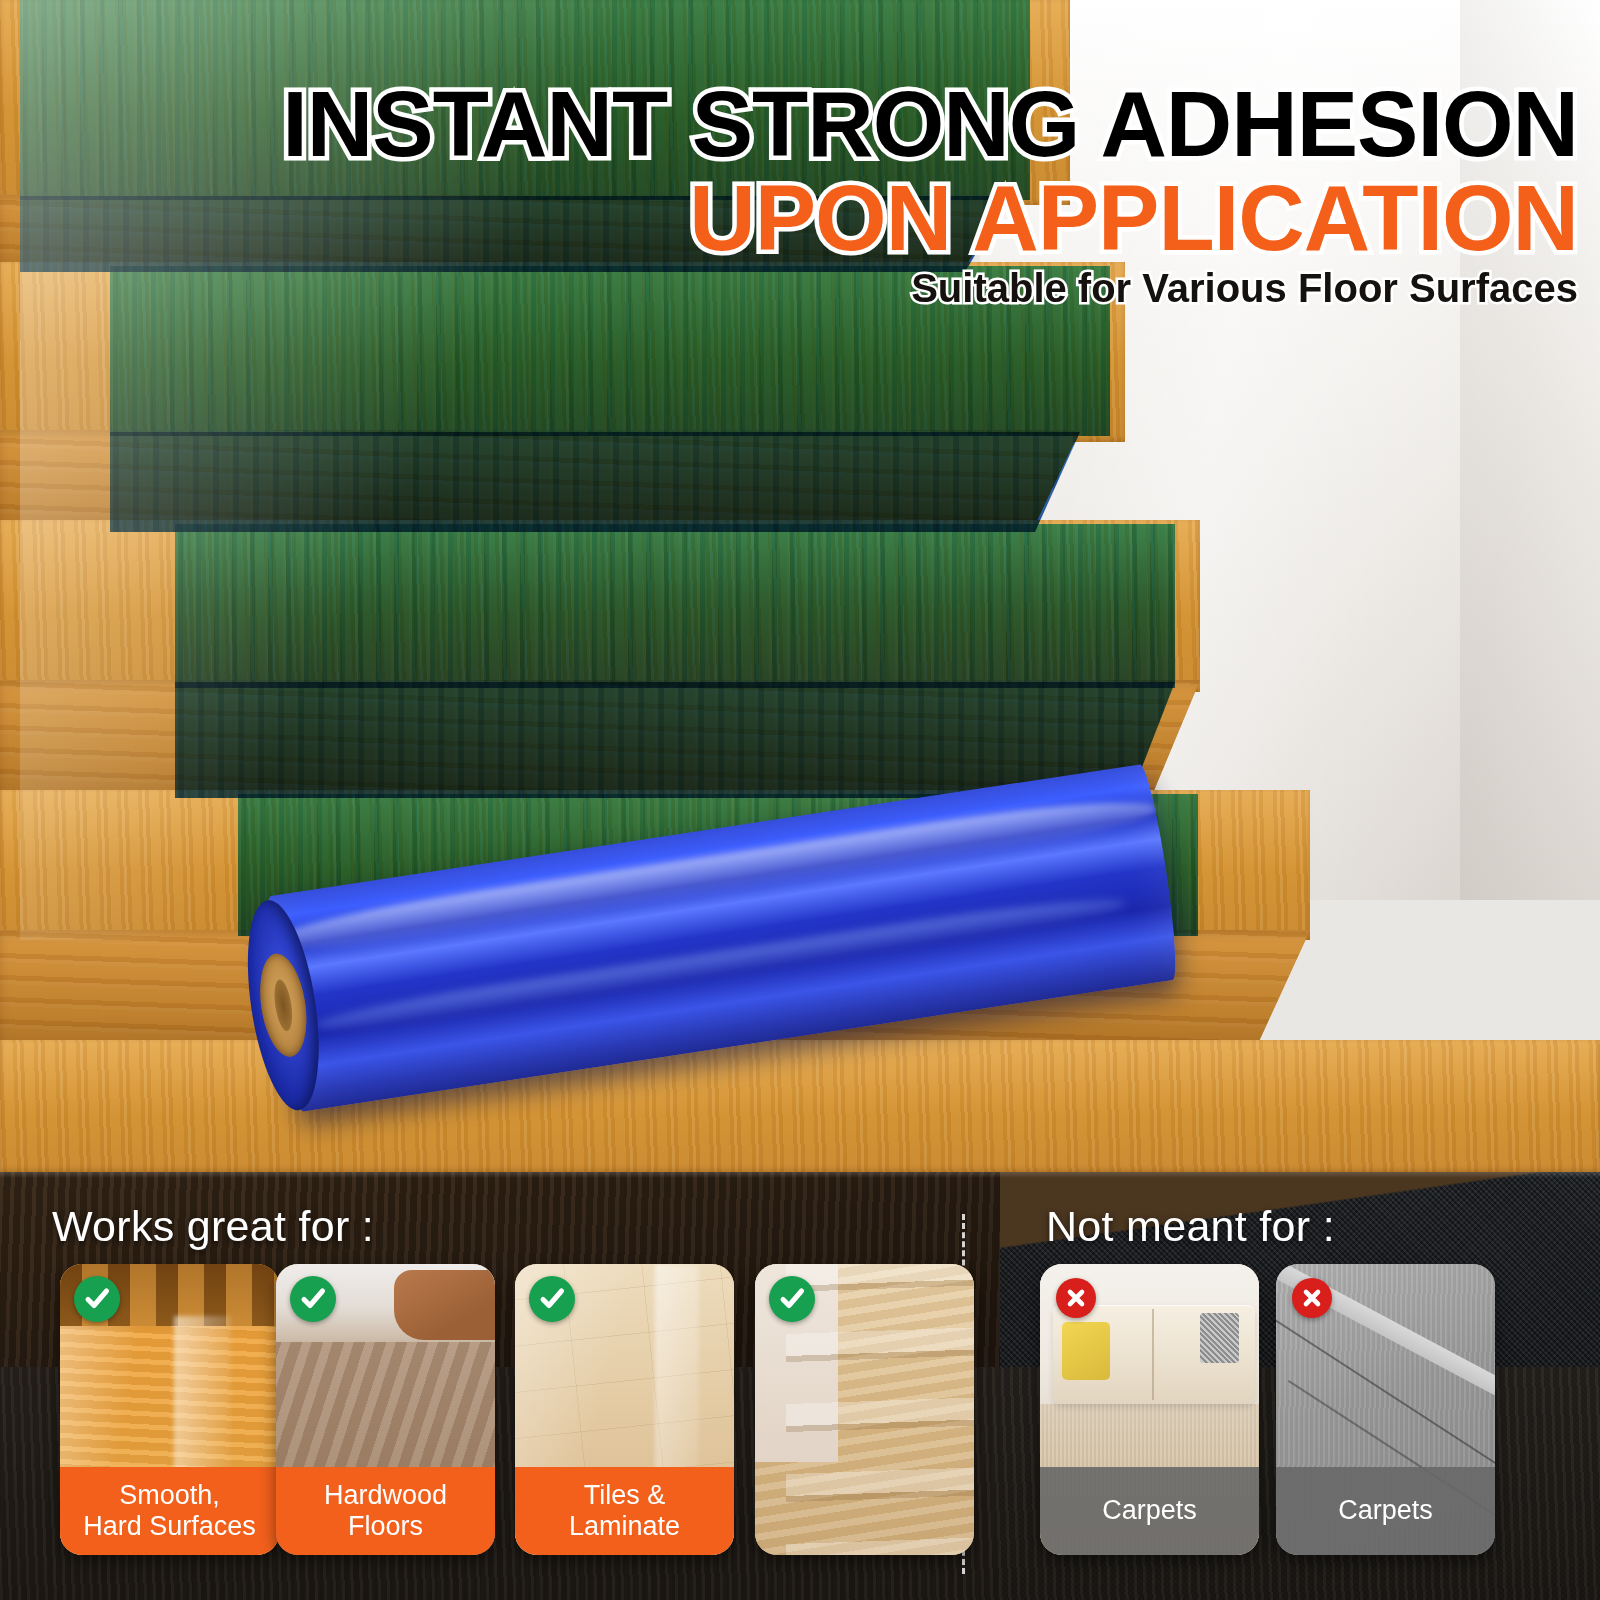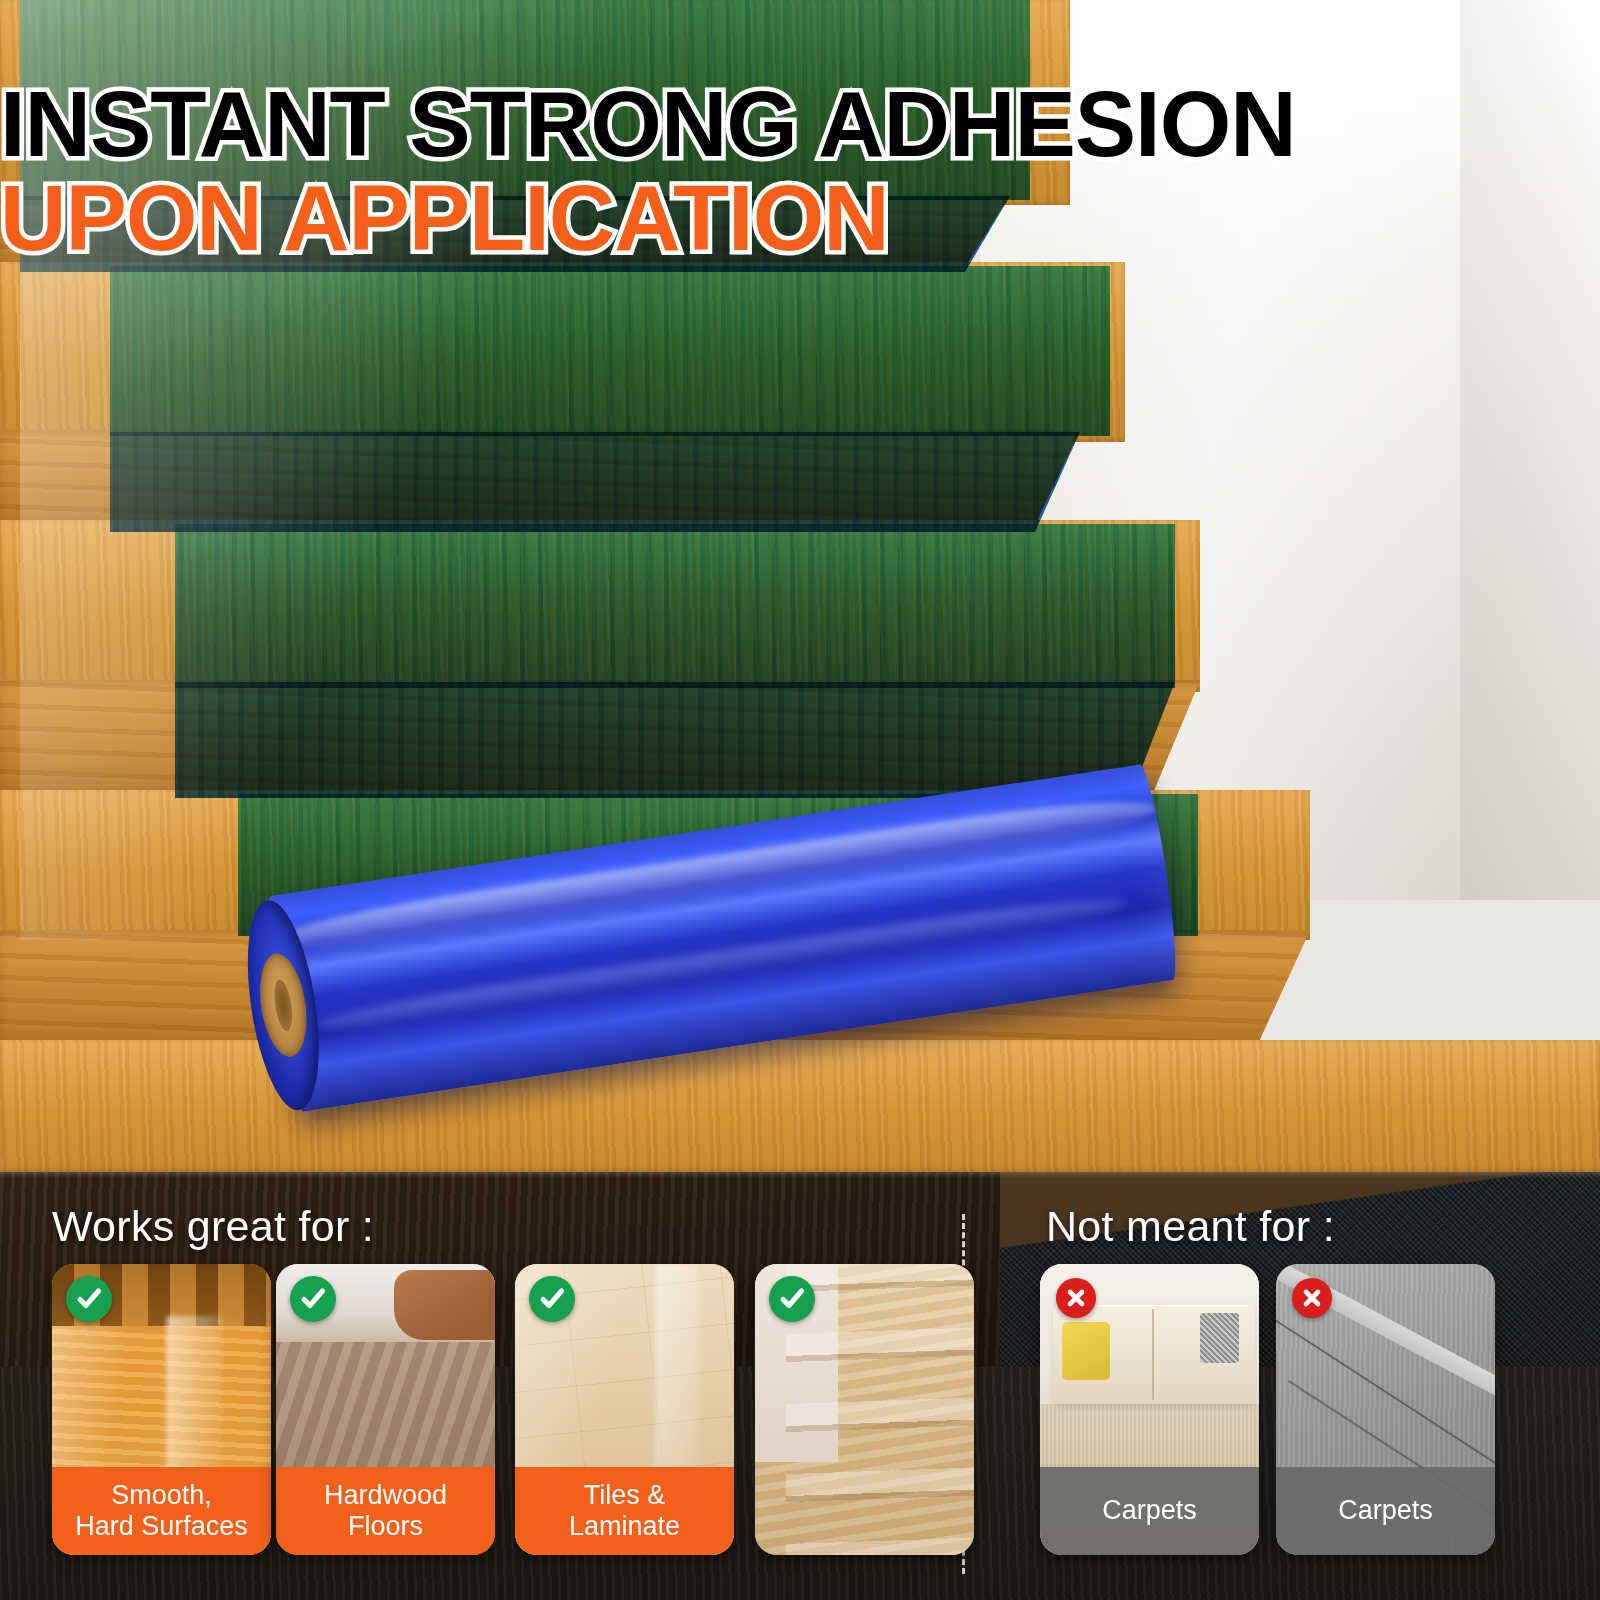--- a/index.html
+++ b/index.html
@@ -124,21 +124,21 @@
     background:radial-gradient(ellipse at 50% 45%, #d5a661 0%, #bb8a45 55%, #96672e 100%);
     box-shadow:inset 0 0 8px rgba(70,40,10,.6);
   }
   #roll .core::after{
     content:""; position:absolute; left:14px; top:26px; width:16px; height:52px;
     border-radius:50%;
     background:radial-gradient(ellipse at 50% 50%, #7d5320, #a87c3c);
   }
 
   
-  #headline{ position:absolute; left:0; top:78px; width:1600px; text-align:left; }
+  #headline{ position:absolute; left:0; top:78px; width:1600px; text-align:right; }
   .h1{
     font-size:92px; font-weight:700; letter-spacing:-1px; color:#000;
     font-family:"Liberation Sans", sans-serif;
     transform:scaleX(.86); transform-origin:center;
     -webkit-text-stroke:9px #ffffff; paint-order:stroke fill;
     line-height:1.02; white-space:nowrap;
   }
   .h2{
     margin-top:12px;
     font-size:92px; font-weight:700; letter-spacing:-1px; color:#f4601a;
@@ -415,37 +415,38 @@
       <div class="body"></div>
       <div class="sheen"></div>
       <div class="sheen2"></div>
       <div class="cap"></div>
       <div class="core"></div>
     </div>
 
     <div id="headline">
       <div class="row"><span class="h1">INSTANT STRONG ADHESION</span></div>
       <div class="row"><span class="h2">UPON APPLICATION</span></div>
+      <div class="row"><span class="h3">Suitable for Various Floor Surfaces</span></div>
     </div>
   </div>
 
   <div id="panel">
     <div class="bg-left"></div>
     <div class="bg-right"></div>
     <div class="diag"></div>
     <div class="floor-strip"></div>
     <div class="top-bevel"></div>
 
     <div class="section-title" id="title-good">Works great for :</div>
     <div class="section-title" id="title-bad">Not meant for :</div>
 
     <div class="divider"></div>
   </div>
 
-  <div class="card good" style="left:52px;padding-left:13px;">
+  <div class="card good" style="left:60px;padding-left:13px;">
     <div class="photo p-glossy-oak"></div>
     <div class="badge check">
       <svg width="30" height="30" viewBox="0 0 30 30">
           <path d="M6 15.5 L12 21.5 L24.5 7" fill="none" stroke="#fff" stroke-width="5" stroke-linecap="round" stroke-linejoin="round"></path>
         </svg>
     </div>
     <div class="cap">
         <span>Smooth,
 Hard Surfaces</span>
       </div>

